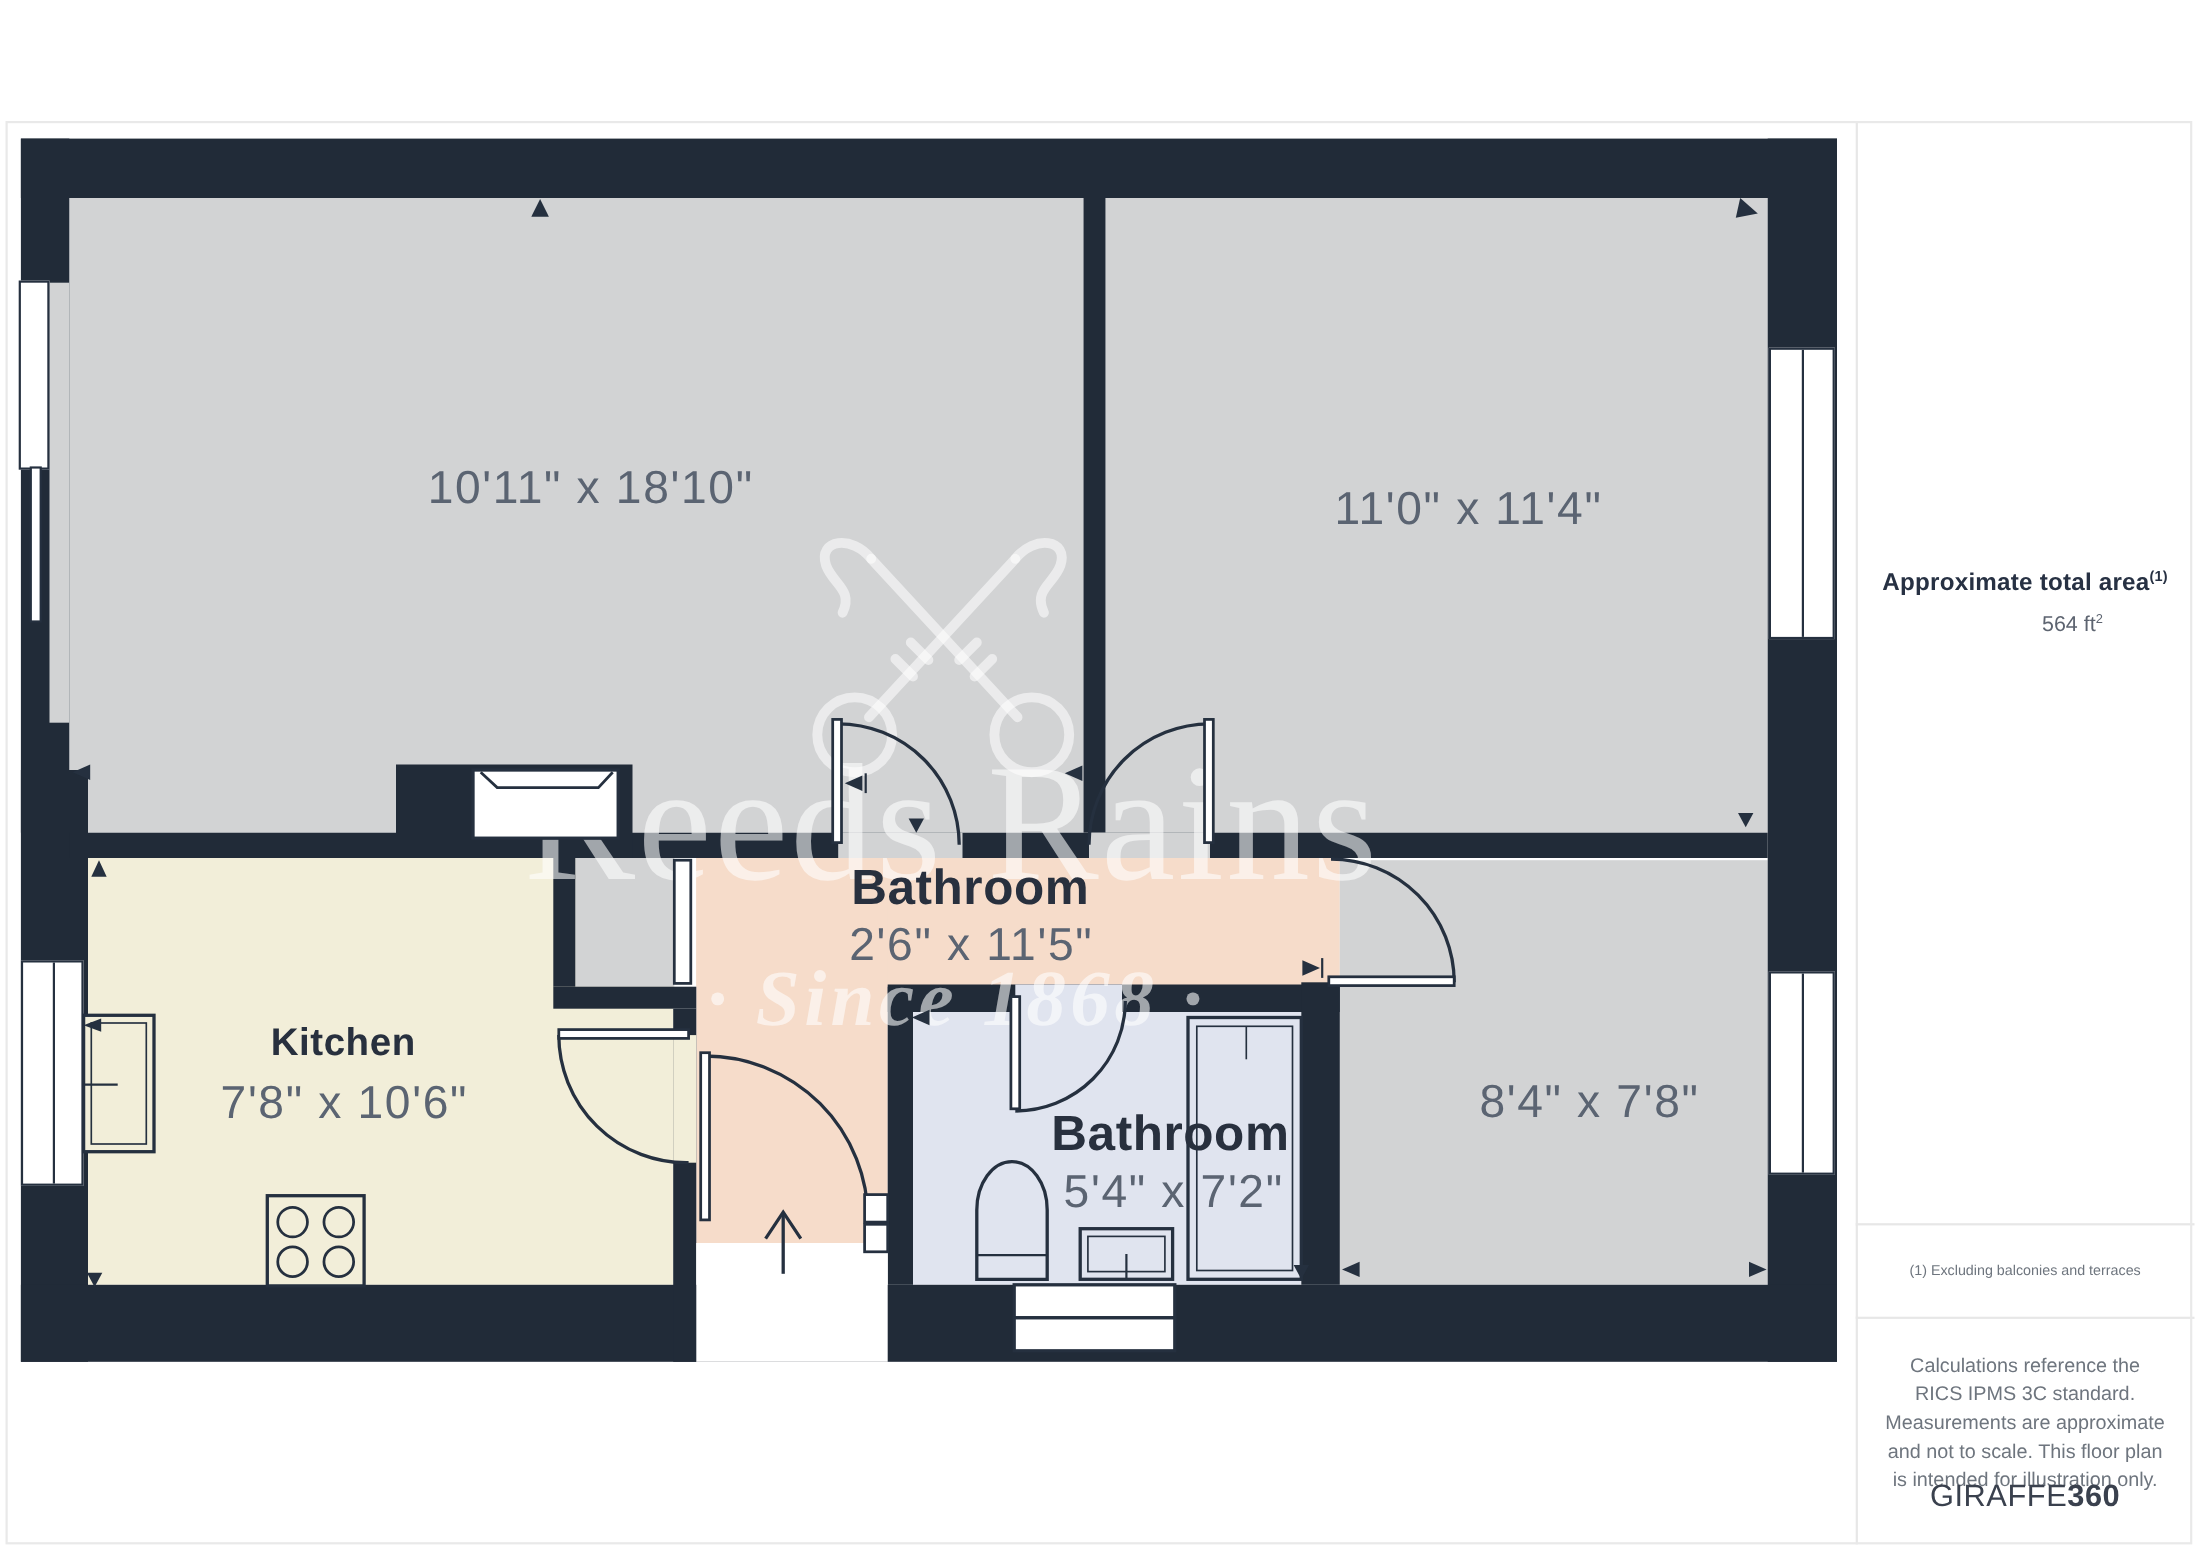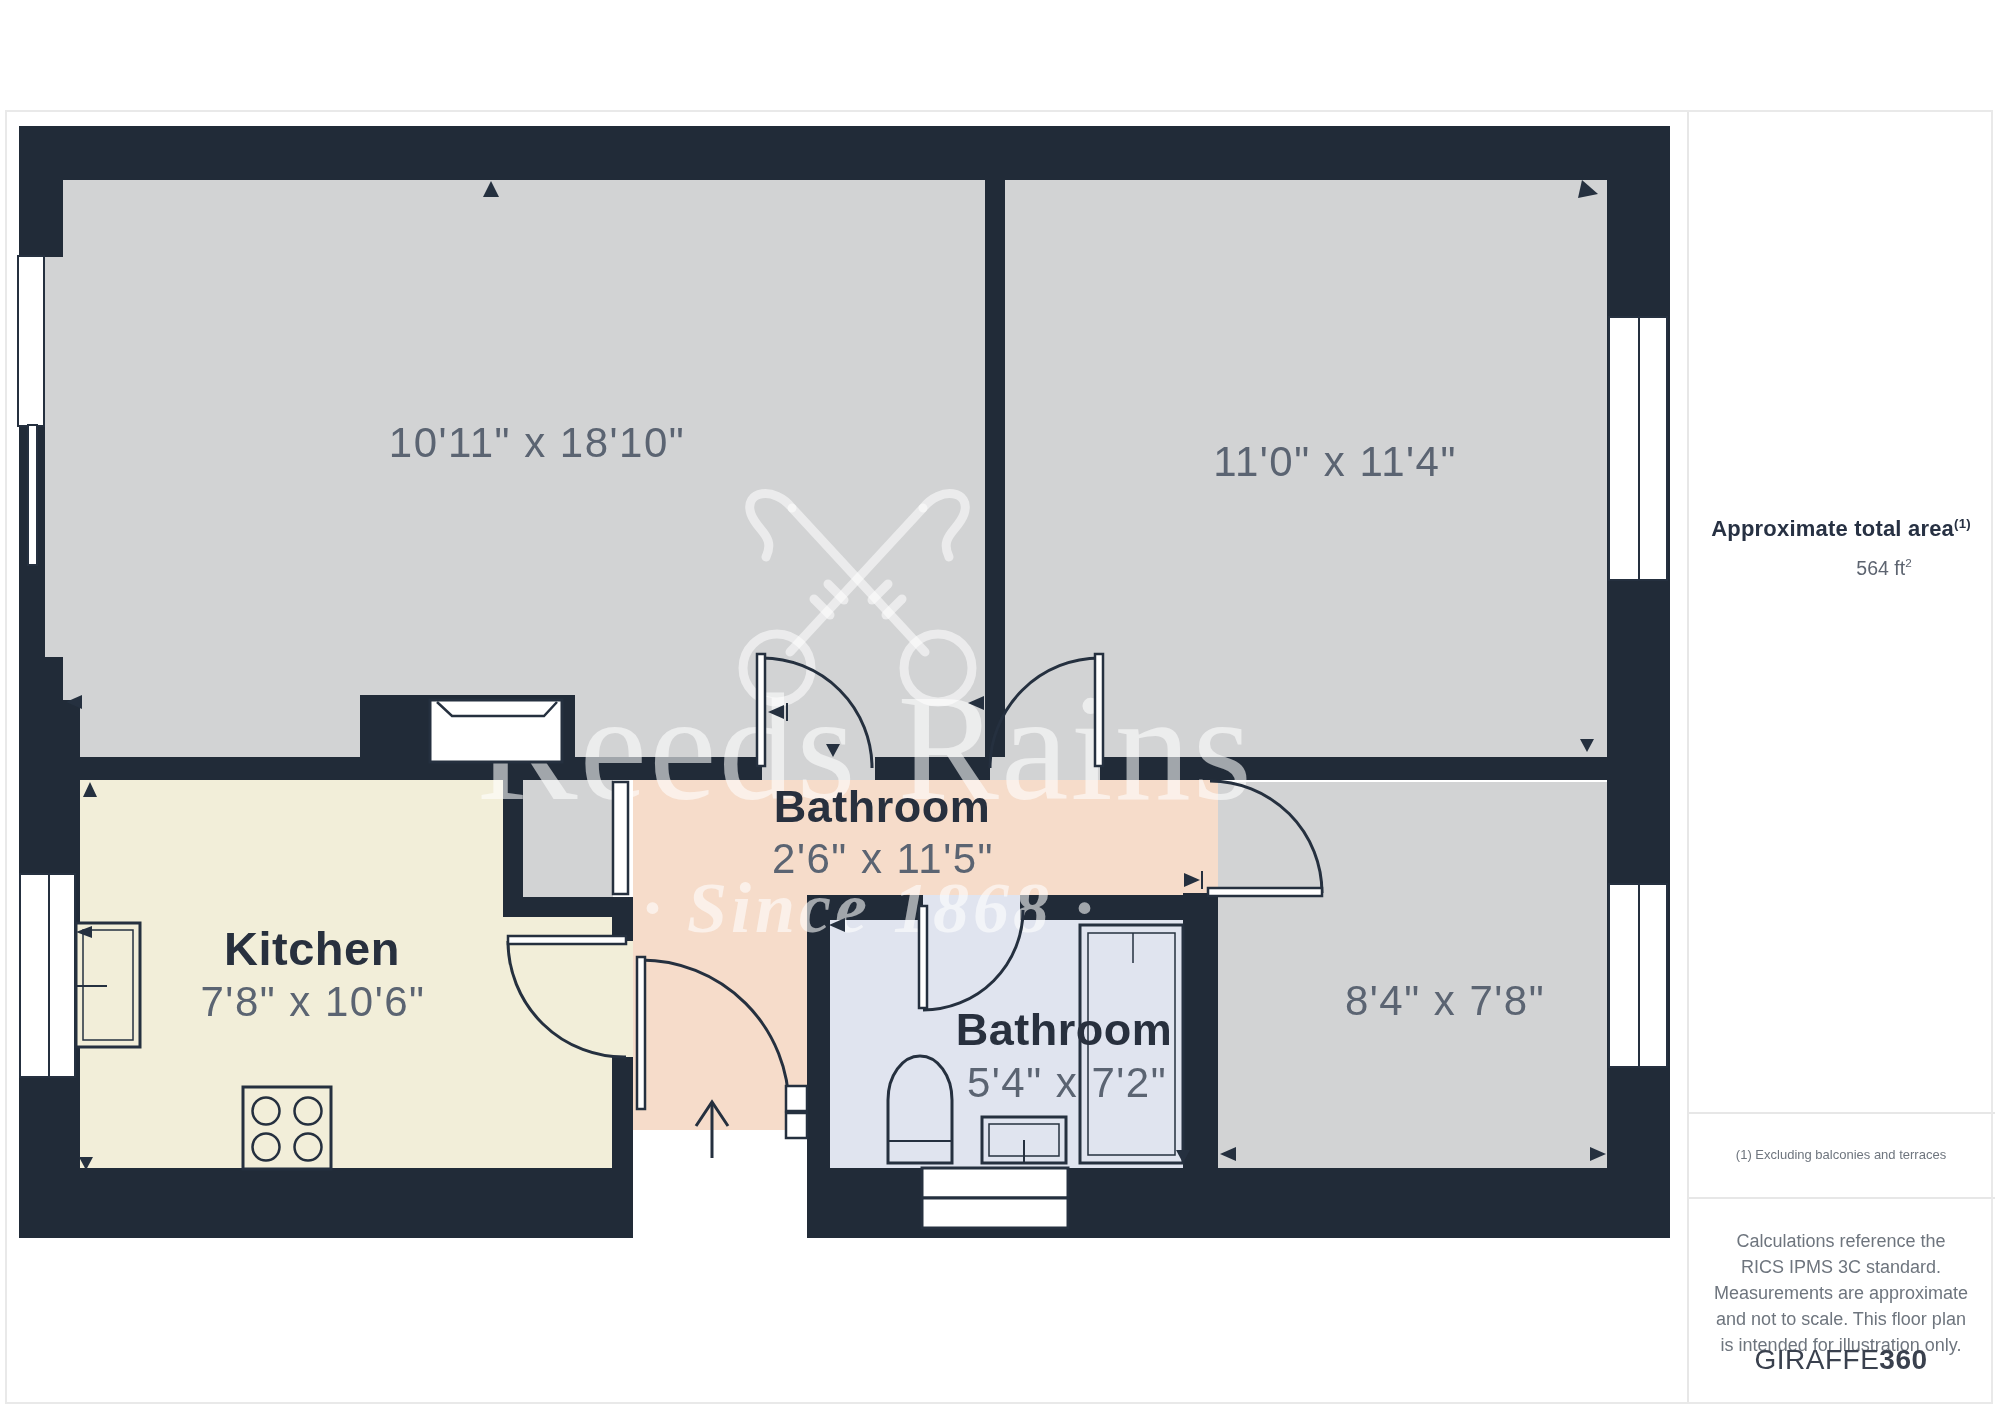--- a/index.html
+++ b/index.html
@@ -189,21 +189,21 @@
         <polygon class="tri" points="1200,880 1184,873 1184,887"></polygon>
         <line class="fx" stroke-width="2" x1="1202" y1="871" x2="1202" y2="889"></line>
         <polygon class="tri" points="1183,1163 1176,1150 1190,1150"></polygon>
         <polygon class="tri" points="1220,1154 1236,1147 1236,1161"></polygon>
         <polygon class="tri" points="1606,1154 1590,1147 1590,1161"></polygon>
       </g>
     </svg>
 
     <div class="lbl room-dims" style="left:537px;top:443px;">10'11" x 18'10"</div>
     <div class="lbl room-dims" style="left:1335px;top:462px;">11'0" x 11'4"</div>
-    <div class="lbl room-name" style="left:312px;top:948px;font-size:47px;">Kitchen</div>
+    <div class="lbl room-name" style="left:312px;top:948px;font-size:35px;">Kitchen</div>
     <div class="lbl room-dims" style="left:313px;top:1002px;">7'8" x 10'6"</div>
     <div class="lbl room-name" style="left:882px;top:807px;">Bathroom</div>
     <div class="lbl room-dims" style="left:883px;top:859px;">2'6" x 11'5"</div>
     <div class="lbl room-name" style="left:1064px;top:1030px;">Bathroom</div>
     <div class="lbl room-dims" style="left:1067px;top:1083px;">5'4" x 7'2"</div>
     <div class="lbl room-dims" style="left:1445px;top:1001px;">8'4" x 7'8"</div>
   </div>
 
   <div>
     <div class="vline" style="left:1687px;top:110px;width:2px;height:1294px;"></div>

